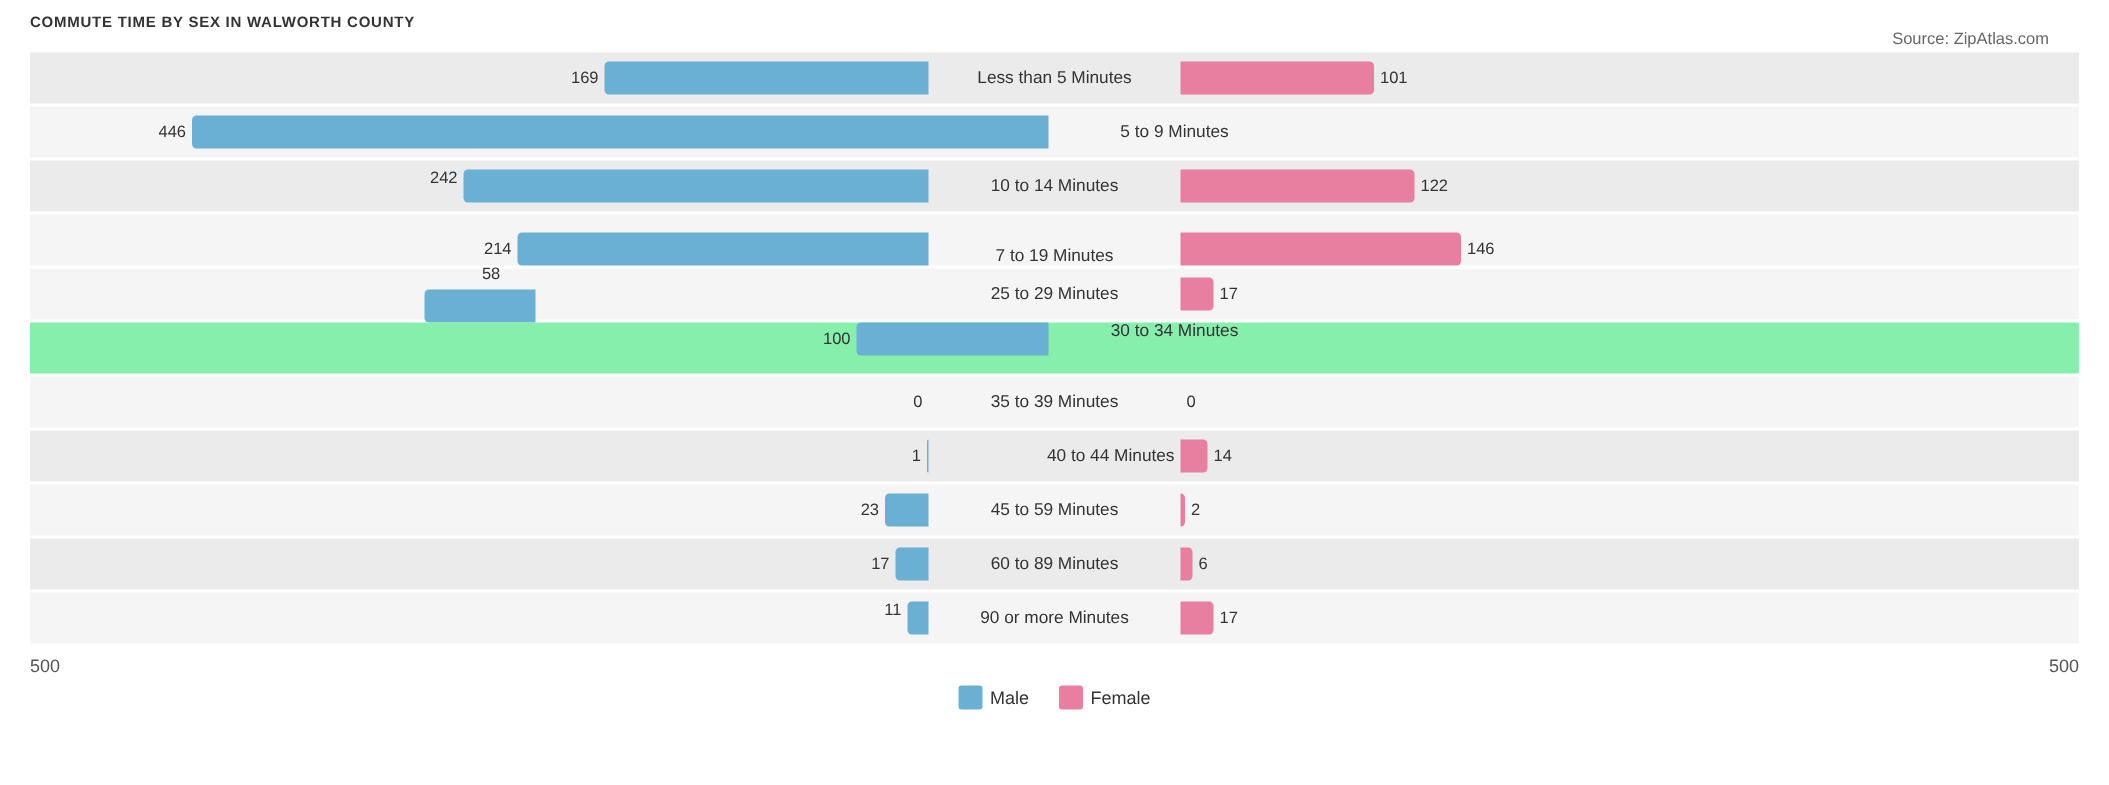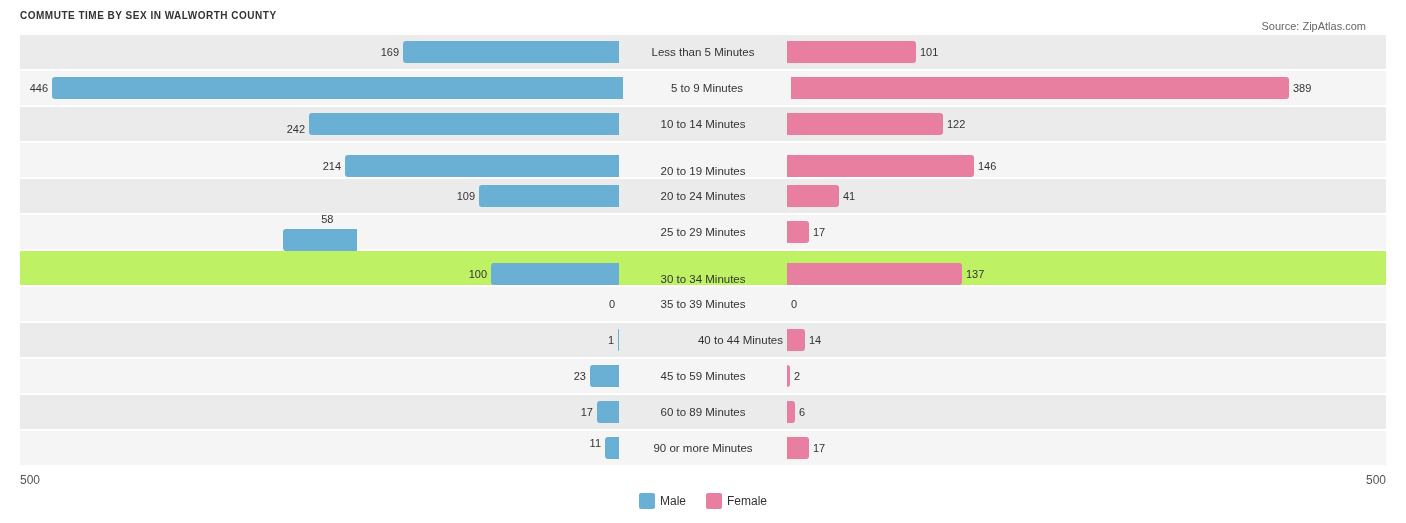--- a/index.html
+++ b/index.html
@@ -76,79 +76,60 @@
           <div style="height: 22px; width: 129px; background: rgb(232, 127, 160); border-radius: 0px 3px 3px 0px;"></div>
           <span style="font-size: 11px; color: rgb(51, 51, 51); white-space: nowrap; min-width: 28px;">101</span>
         </div>
       </div>
       <div style="display: flex; align-items: center; height: 34px; margin-bottom: 2px; background: rgb(245, 245, 245); position: relative;">
         <div style="width: 50%; display: flex; align-items: center; justify-content: flex-end; padding-right: 4px; gap: 4px;">
           <span style="font-size: 11px; color: rgb(51, 51, 51); white-space: nowrap; min-width: 28px; text-align: right;">446</span>
           <div style="height: 22px; width: 571px; background: rgb(106, 176, 212); border-radius: 3px 0px 0px 3px;"></div>
         </div>
         <div style="white-space: nowrap; font-size: 11.5px; color: rgb(51, 51, 51); z-index: 2; min-width: 160px; text-align: center; flex-shrink: 0;">5 to 9 Minutes</div>
-        <div style="width: 50%; display: flex; align-items: center; padding-left: 4px; gap: 4px;">
-          <div style="height: 22px; width: 498px; background: rgb(232, 127, 160); border-radius: 0px 3px 3px 0px;"></div>
-          <span style="font-size: 11px; color: rgb(51, 51, 51); white-space: nowrap; min-width: 28px;">389</span>
-        </div>
       </div>
       <div style="display: flex; align-items: center; height: 34px; margin-bottom: 2px; background: rgb(235, 235, 235); position: relative;">
-        <div style="width: 50%; display: flex; align-items: flex-end; justify-content: flex-end; padding-right: 4px; gap: 4px;">
+        <div style="width: 50%; display: flex; align-items: flex-start; justify-content: flex-end; padding-right: 4px; gap: 4px;">
           <span style="font-size: 11px; color: rgb(51, 51, 51); white-space: nowrap; min-width: 28px; text-align: right;">242</span>
           <div style="height: 22px; width: 310px; background: rgb(106, 176, 212); border-radius: 3px 0px 0px 3px;"></div>
         </div>
         <div style="white-space: nowrap; font-size: 11.5px; color: rgb(51, 51, 51); z-index: 2; min-width: 160px; text-align: center; flex-shrink: 0;">10 to 14 Minutes</div>
         <div style="width: 50%; display: flex; align-items: center; padding-left: 4px; gap: 4px;">
           <div style="height: 22px; width: 156px; background: rgb(232, 127, 160); border-radius: 0px 3px 3px 0px;"></div>
           <span style="font-size: 11px; color: rgb(51, 51, 51); white-space: nowrap; min-width: 28px;">122</span>
         </div>
       </div>
       <div style="display: flex; align-items: flex-end; height: 34px; margin-bottom: 2px; background: rgb(245, 245, 245); position: relative;">
         <div style="width: 50%; display: flex; align-items: center; justify-content: flex-end; padding-right: 4px; gap: 4px;">
           <span style="font-size: 11px; color: rgb(51, 51, 51); white-space: nowrap; min-width: 28px; text-align: right;">214</span>
           <div style="height: 22px; width: 274px; background: rgb(106, 176, 212); border-radius: 3px 0px 0px 3px;"></div>
         </div>
-        <div style="white-space: nowrap; font-size: 11.5px; color: rgb(51, 51, 51); z-index: 2; min-width: 160px; text-align: center; flex-shrink: 0;">20 to 19 Minutes</div>
+        <div style="white-space: nowrap; font-size: 11.5px; color: rgb(51, 51, 51); z-index: 2; min-width: 160px; text-align: center; flex-shrink: 0;">7 to 19 Minutes</div>
         <div style="width: 50%; display: flex; align-items: center; padding-left: 4px; gap: 4px;">
           <div style="height: 22px; width: 187px; background: rgb(232, 127, 160); border-radius: 0px 3px 3px 0px;"></div>
           <span style="font-size: 11px; color: rgb(51, 51, 51); white-space: nowrap; min-width: 28px;">146</span>
-        </div>
-      </div>
-      <div style="display: flex; align-items: center; height: 34px; margin-bottom: 2px; background: rgb(235, 235, 235); position: relative;">
-        <div style="width: 50%; display: flex; align-items: center; justify-content: flex-end; padding-right: 4px; gap: 4px;">
-          <span style="font-size: 11px; color: rgb(51, 51, 51); white-space: nowrap; min-width: 28px; text-align: right;">109</span>
-          <div style="height: 22px; width: 140px; background: rgb(106, 176, 212); border-radius: 3px 0px 0px 3px;"></div>
-        </div>
-        <div style="white-space: nowrap; font-size: 11.5px; color: rgb(51, 51, 51); z-index: 2; min-width: 160px; text-align: center; flex-shrink: 0;">20 to 24 Minutes</div>
-        <div style="width: 50%; display: flex; align-items: center; padding-left: 4px; gap: 4px;">
-          <div style="height: 22px; width: 52px; background: rgb(232, 127, 160); border-radius: 0px 3px 3px 0px;"></div>
-          <span style="font-size: 11px; color: rgb(51, 51, 51); white-space: nowrap; min-width: 28px;">41</span>
         </div>
       </div>
       <div style="display: flex; align-items: center; height: 34px; margin-bottom: 2px; background: rgb(245, 245, 245); position: relative;">
         <div style="width: 50%; display: flex; align-items: center; justify-content: flex-end; padding-right: 4px; gap: 4px; flex-direction: column;">
           <span style="font-size: 11px; color: rgb(51, 51, 51); white-space: nowrap; min-width: 28px; text-align: right;">58</span>
           <div style="height: 22px; width: 74px; background: rgb(106, 176, 212); border-radius: 3px 0px 0px 3px;"></div>
         </div>
         <div style="white-space: nowrap; font-size: 11.5px; color: rgb(51, 51, 51); z-index: 2; min-width: 160px; text-align: center; flex-shrink: 0;">25 to 29 Minutes</div>
         <div style="width: 50%; display: flex; align-items: center; padding-left: 4px; gap: 4px;">
           <div style="height: 22px; width: 22px; background: rgb(232, 127, 160); border-radius: 0px 3px 3px 0px;"></div>
           <span style="font-size: 11px; color: rgb(51, 51, 51); white-space: nowrap; min-width: 28px;">17</span>
         </div>
       </div>
-      <div style="display: flex; align-items: flex-end; height: 34px; margin-bottom: 2px; background: #bef264; position: relative;">
+      <div style="display: flex; align-items: flex-start; height: 34px; margin-bottom: 2px; background: #86efac; position: relative;">
         <div style="width: 50%; display: flex; align-items: center; justify-content: flex-end; padding-right: 4px; gap: 4px;">
           <span style="font-size: 11px; color: rgb(51, 51, 51); white-space: nowrap; min-width: 28px; text-align: right;">100</span>
           <div style="height: 22px; width: 128px; background: rgb(106, 176, 212); border-radius: 3px 0px 0px 3px;"></div>
         </div>
         <div style="white-space: nowrap; font-size: 11.5px; color: rgb(51, 51, 51); z-index: 2; min-width: 160px; text-align: center; flex-shrink: 0;">30 to 34 Minutes</div>
-        <div style="width: 50%; display: flex; align-items: center; padding-left: 4px; gap: 4px;">
-          <div style="height: 22px; width: 175px; background: rgb(232, 127, 160); border-radius: 0px 3px 3px 0px;"></div>
-          <span style="font-size: 11px; color: rgb(51, 51, 51); white-space: nowrap; min-width: 28px;">137</span>
-        </div>
       </div>
       <div style="display: flex; align-items: center; height: 34px; margin-bottom: 2px; background: rgb(245, 245, 245); position: relative;">
         <div style="width: 50%; display: flex; align-items: center; justify-content: flex-end; padding-right: 4px; gap: 4px;">
           <span style="font-size: 11px; color: rgb(51, 51, 51); white-space: nowrap; min-width: 28px; text-align: right;">0</span>
           <div style="height: 22px; width: 0px; background: rgb(106, 176, 212); border-radius: 3px 0px 0px 3px;"></div>
         </div>
         <div style="white-space: nowrap; font-size: 11.5px; color: rgb(51, 51, 51); z-index: 2; min-width: 160px; text-align: center; flex-shrink: 0;">35 to 39 Minutes</div>
         <div style="width: 50%; display: flex; align-items: center; padding-left: 4px; gap: 4px;">
           <div style="height: 22px; width: 0px; background: rgb(232, 127, 160); border-radius: 0px 3px 3px 0px;"></div>
           <span style="font-size: 11px; color: rgb(51, 51, 51); white-space: nowrap; min-width: 28px;">0</span>

